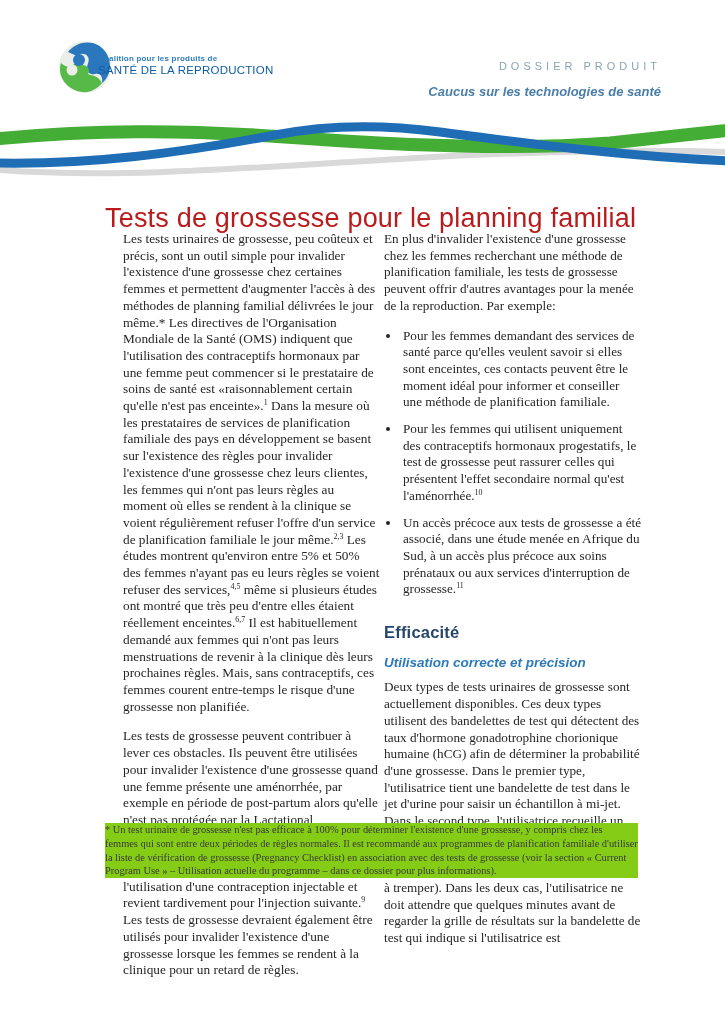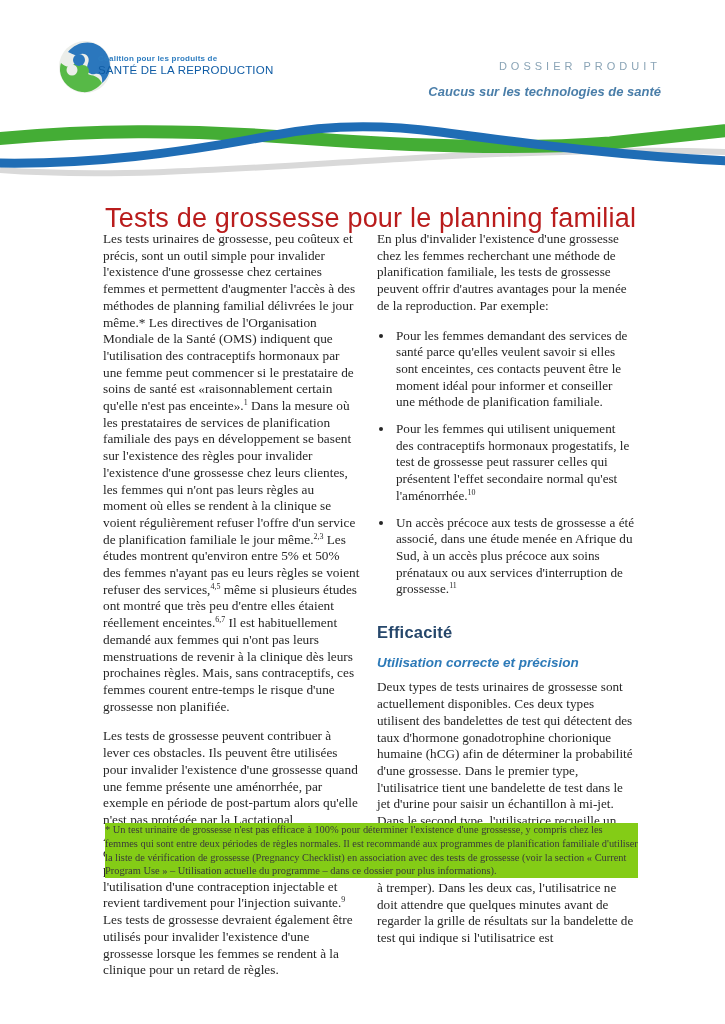--- a/index.html
+++ b/index.html
@@ -23,21 +23,21 @@
   }
   
   .waves{position:absolute;left:0;top:121px;width:725px;height:64px;}
   
   .doc-title{
     position:absolute;left:105px;top:185px;width:560px;
     font-family:"Liberation Sans",sans-serif;font-size:27px;font-weight:normal;
     color:#b91c1c;letter-spacing:.2px;
   }
   
-  .columns{position:absolute;left:103px;top:231px;width:531px;display:flex;gap:17px;}
+  .columns{position:absolute;left:123px;top:231px;width:531px;display:flex;gap:4px;}
   .col{width:257px;font-size:13.3px;line-height:16.7px;text-align:left;color:#262626;}
   .col p{margin:0 0 13px 0;}
   sup{font-size:.6em;line-height:0;vertical-align:super;}
   .col-right{font-size:13.2px;}
   ul.bullets{margin:2px 0 0 0;padding:0 0 0 17px;list-style:disc outside;}
   ul.bullets li{margin:0 0 10px 0;padding-left:2px;}
   h2.section{
     font-family:"Liberation Sans",sans-serif;font-size:16.5px;font-weight:bold;
     color:#26476b;margin:26px 0 14px 0;letter-spacing:.2px;
   }

